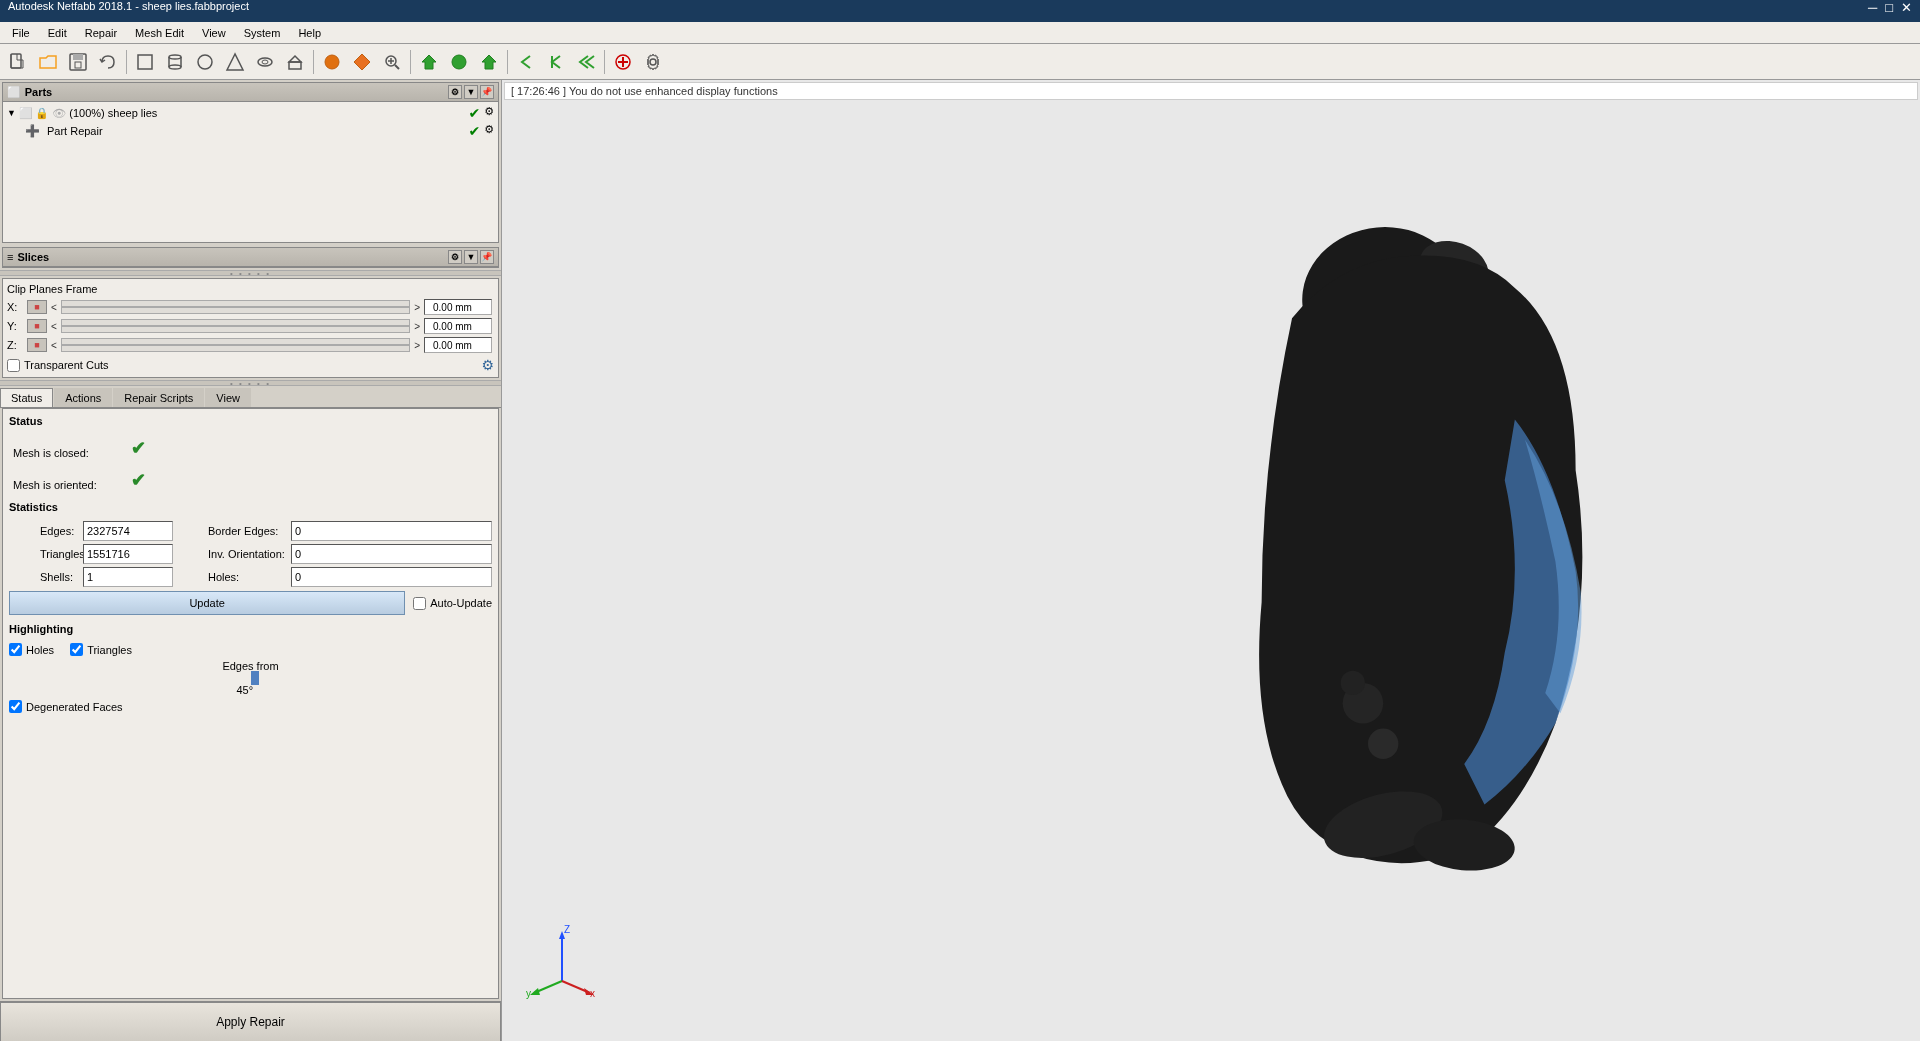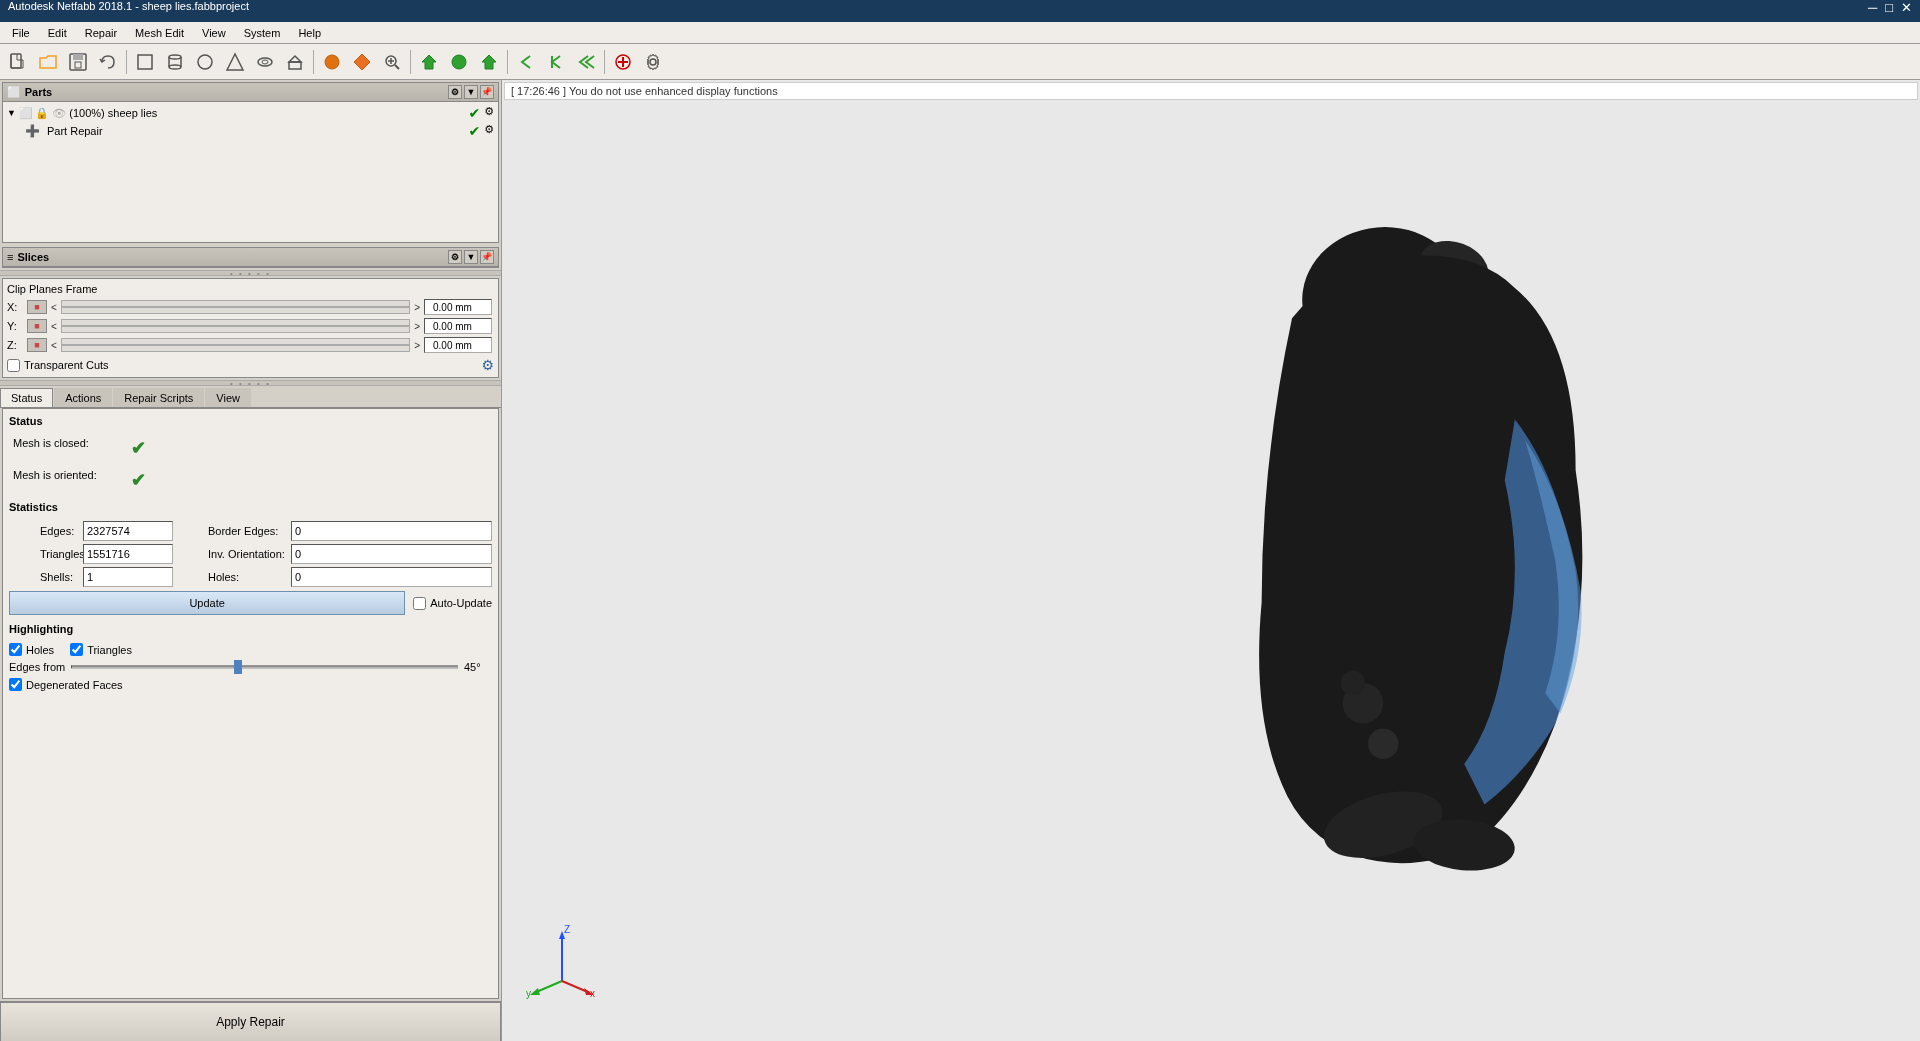--- a/index.html
+++ b/index.html
@@ -164,38 +164,38 @@
       flex: 1;
       background: #f0ede8;
       border: 1px solid #888;
       margin: 0 2px 2px 2px;
       overflow-y: auto;
       padding: 6px;
     }
 
     .status-group { margin-bottom: 8px; }
     .group-title { font-weight: bold; font-size: 11px; margin-bottom: 6px; padding-bottom: 2px; }
-    .status-row { display: flex; align-items: flex-start; gap: 8px; margin-bottom: 6px; padding: 2px 4px; }
+    .status-row { display: flex; align-items: flex-end; gap: 8px; margin-bottom: 6px; padding: 2px 4px; }
     .status-label { font-size: 11px; min-width: 110px; }
     .check-icon { color: #2a8a2a; font-size: 18px; font-weight: bold; }
 
     .stats-group { margin-bottom: 8px; }
     .stats-label { font-size: 11px; margin-left: 31px; }
     .stats-input { width: 100%; height: 20px; font-size: 11px; border: 1px inset #aaa; background: white; padding: 0 3px; }
     .stats-input-wide { height: 20px; font-size: 11px; border: 1px inset #aaa; background: white; padding: 0 3px; width: 100%; }
 
     .update-row { display: flex; align-items: center; gap: 8px; margin-top: 4px; }
     .update-btn { flex: 1; height: 24px; background: linear-gradient(to bottom, #d8e8f8, #b8cce0); border: 1px solid #7090b0; cursor: pointer; font-size: 11px; }
     .auto-update { display: flex; align-items: center; gap: 4px; font-size: 11px; }
 
     .highlight-group { margin-top: 6px; }
     .highlight-row { display: flex; align-items: center; gap: 16px; margin-bottom: 4px; }
     .check-label { display: flex; align-items: center; gap: 4px; font-size: 11px; cursor: pointer; }
 
-    .edges-row { display: flex; align-items: center; gap: 6px; margin-bottom: 4px; font-size: 11px; }
+    .edges-row { display: flex; align-items: center; gap: 6px; margin-bottom: 4px; font-size: 11px; flex-direction: column; }
     .edges-slider { flex: 1; height: 14px; position: relative; }
     .edges-slider-track { position: absolute; top: 50%; left: 0; right: 0; height: 3px; background: #c0c0c0; transform: translateY(-50%); border: 1px inset #aaa; }
     .edges-slider-thumb { position: absolute; top: 50%; left: 42%; width: 8px; height: 14px; background: #5080c0; transform: translateY(-50%); cursor: pointer; }
     .edges-value { font-size: 11px; min-width: 28px; }
 
     
     #bottom-buttons {
       display: flex;
       height: 40px;
       border-top: 1px solid #888;

